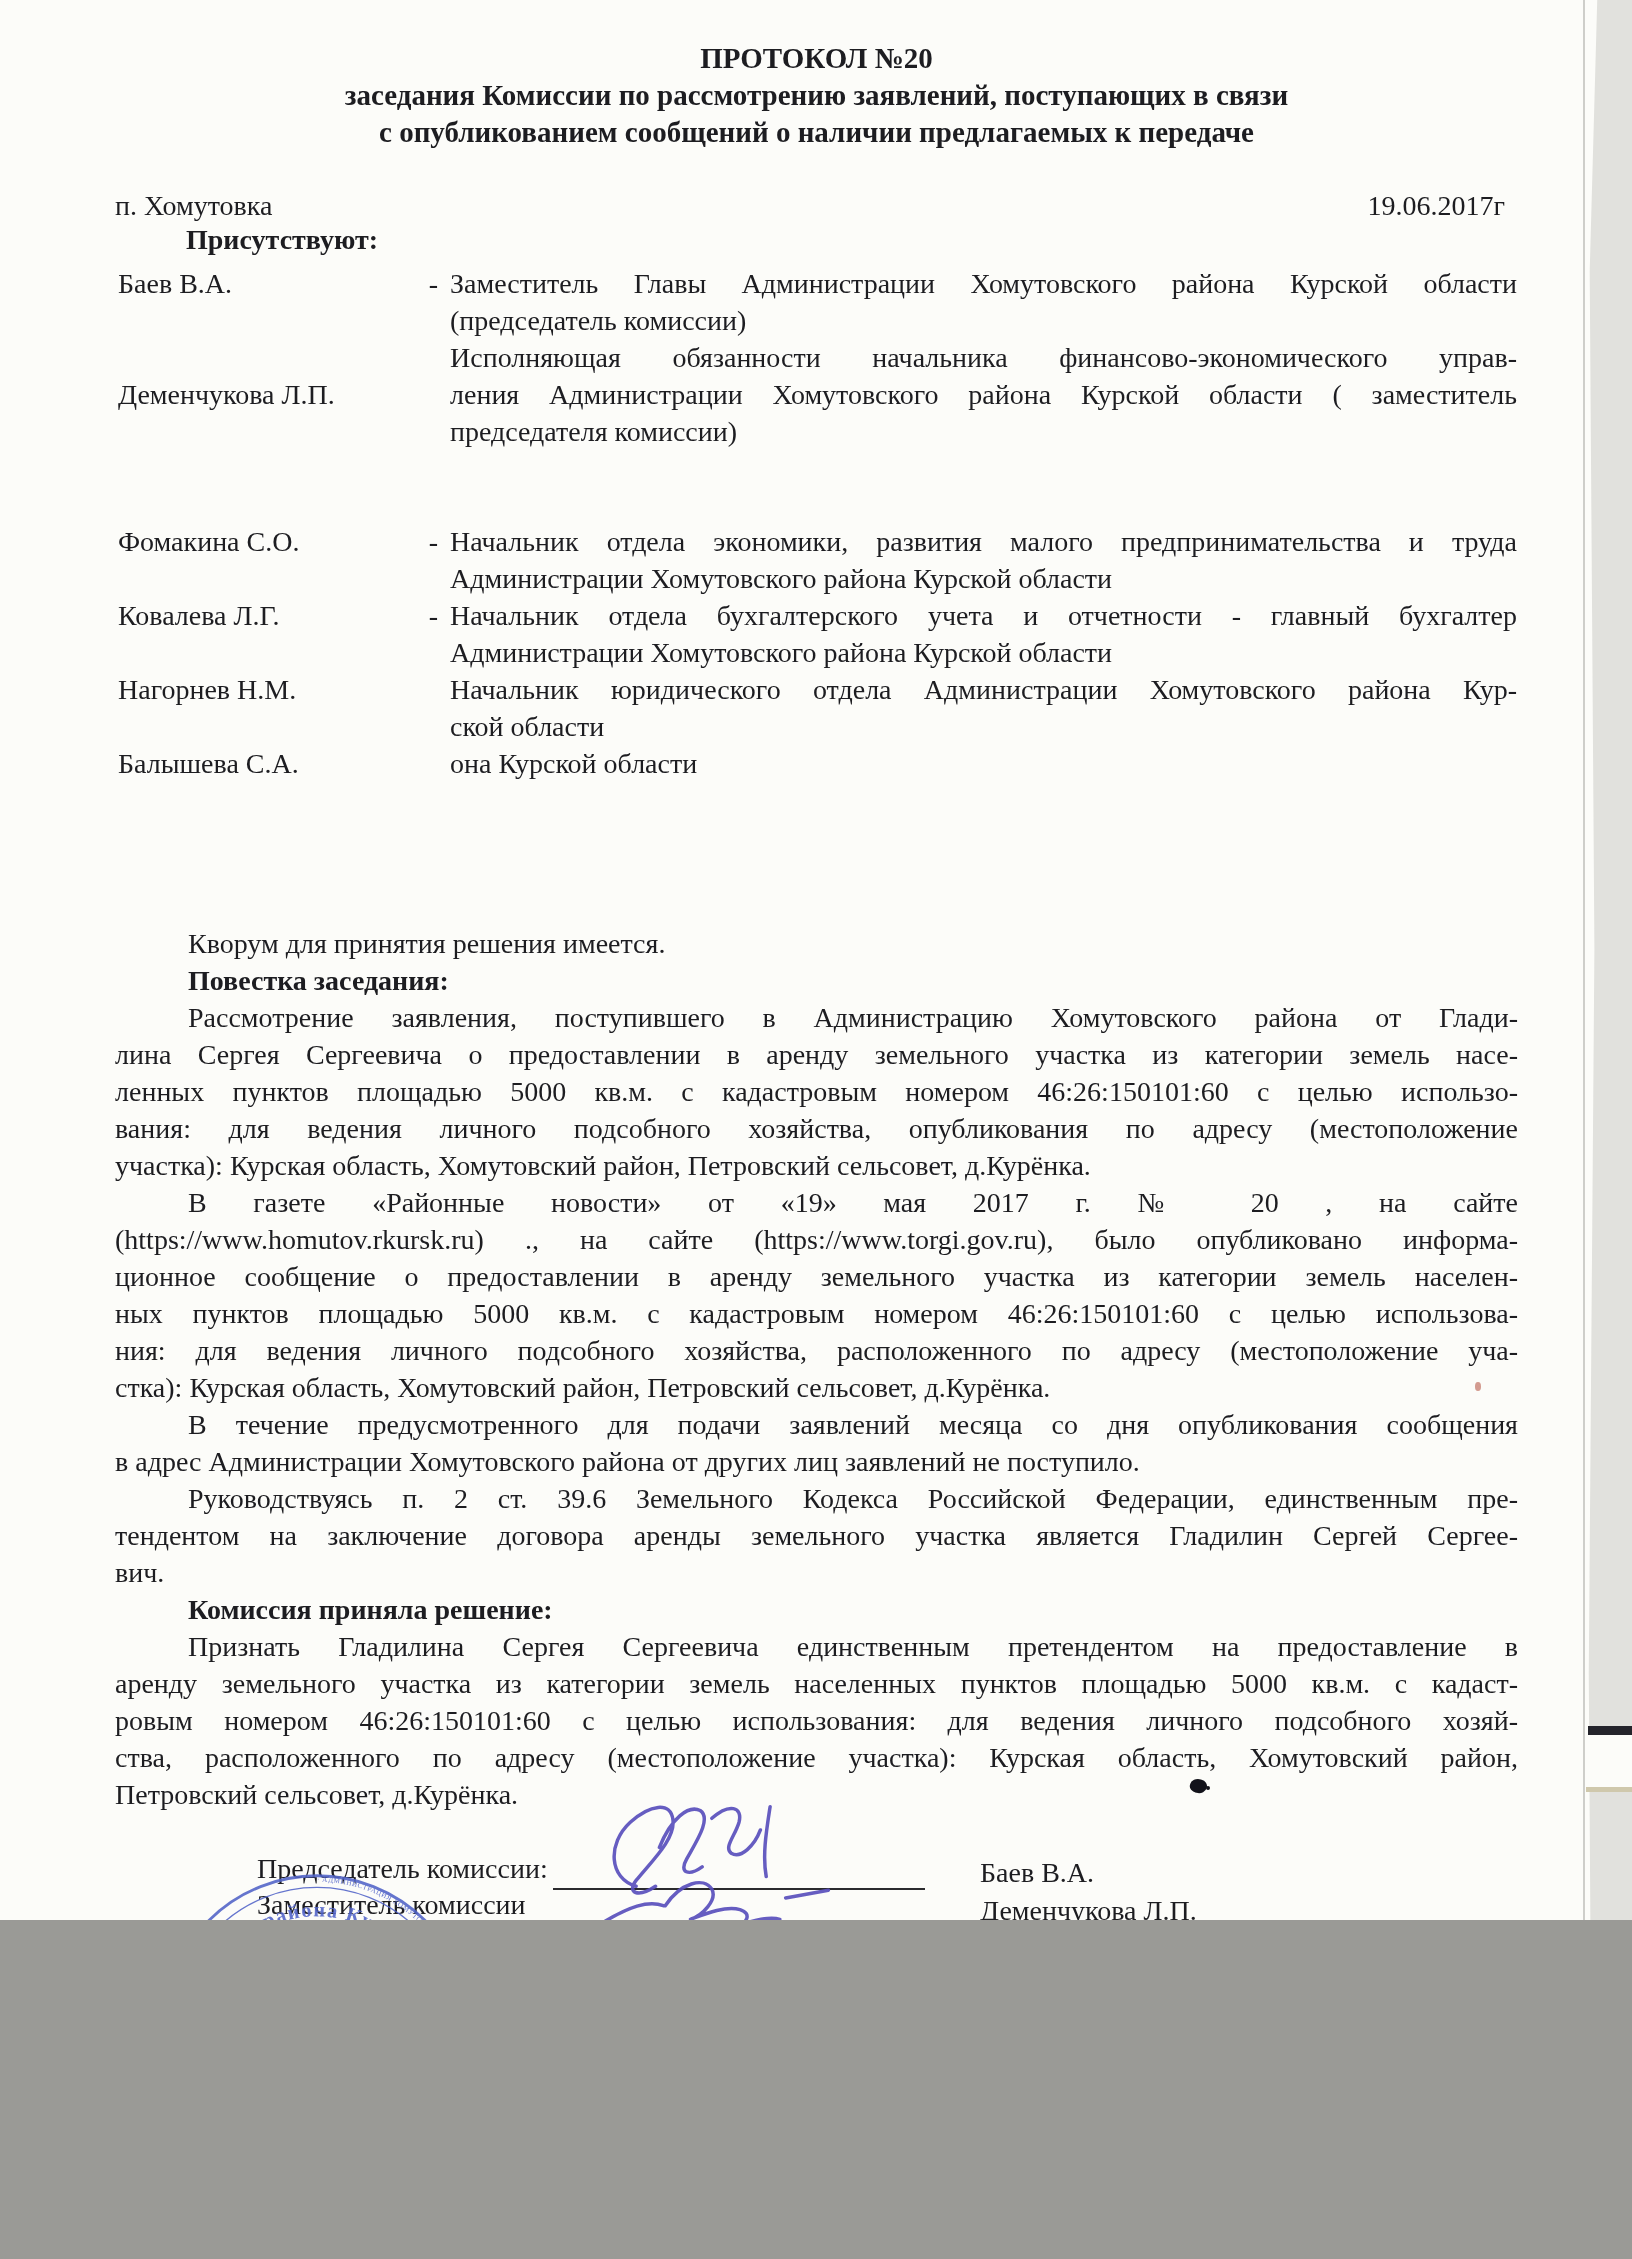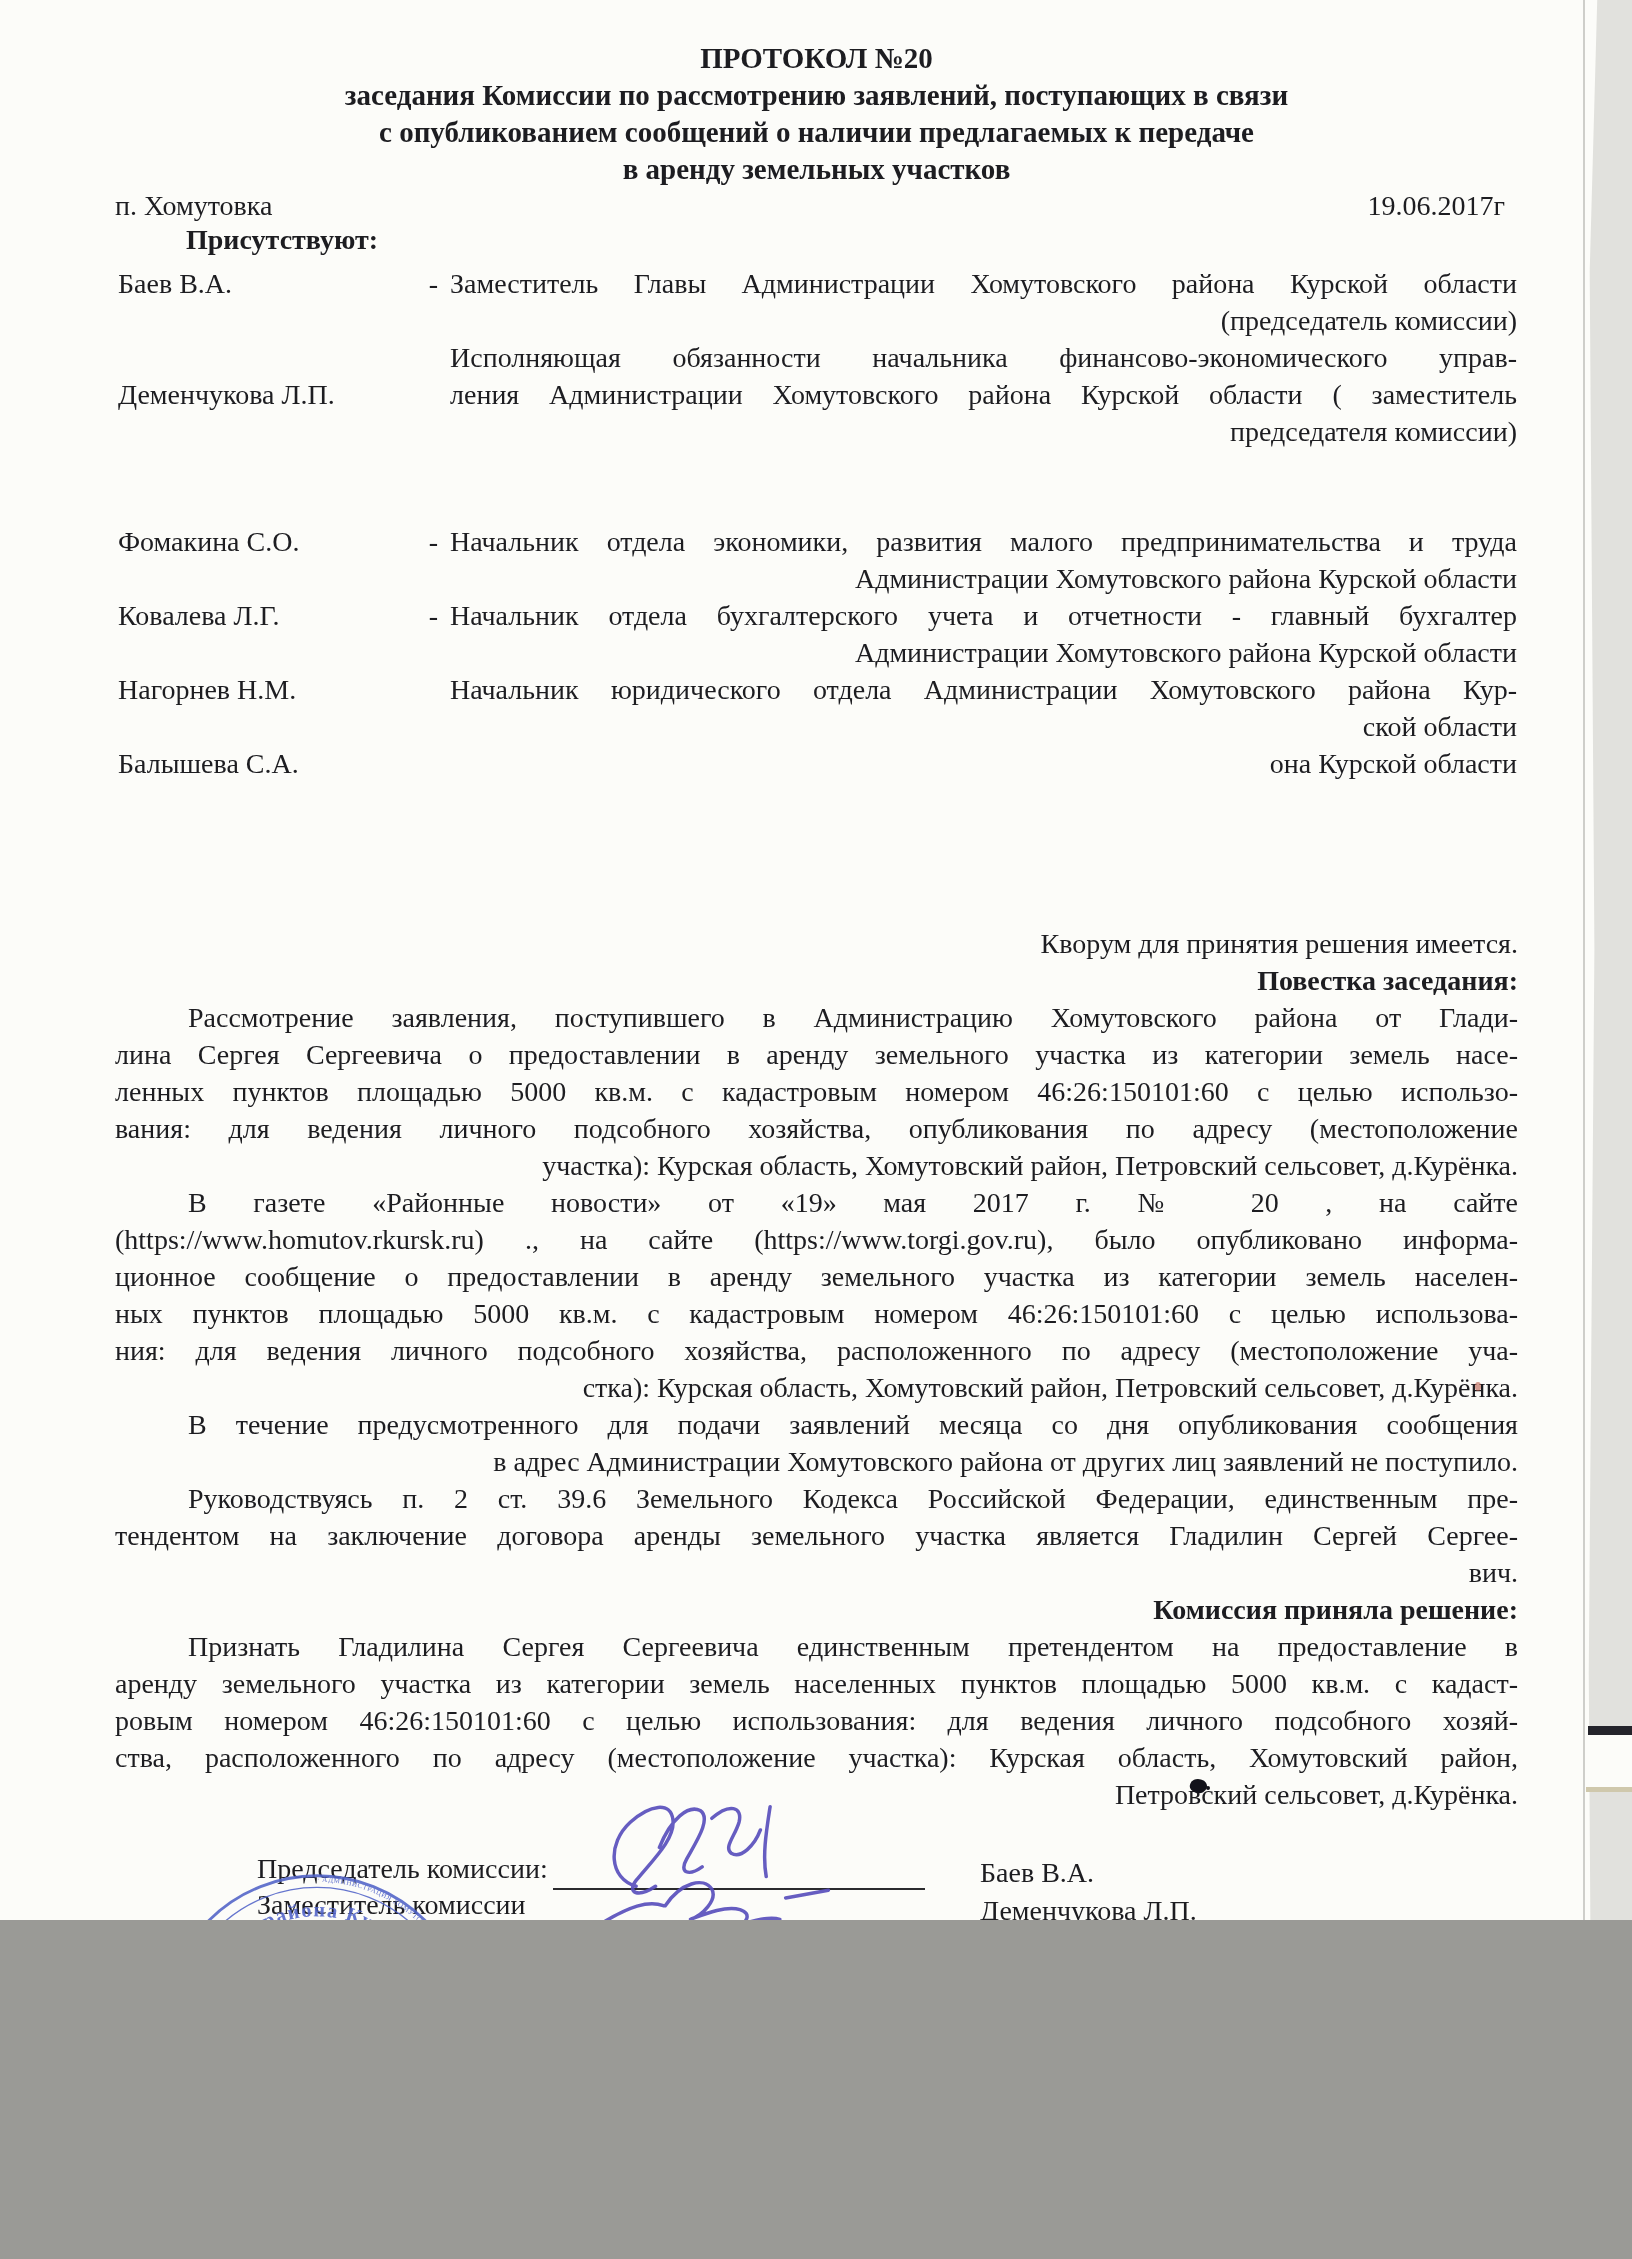--- a/index.html
+++ b/index.html
@@ -6,21 +6,21 @@
   .page {
     position:relative; width:1632px; height:1920px;
     background:#fcfcf9; overflow:hidden;
     font-family:"Liberation Serif", serif;
     color:#1d1d21; font-size:28px; line-height:37px;
   }
   .abs { position:absolute; }
   .bold { font-weight:bold; }
   
   .ln  { text-align:justify; text-align-last:justify; overflow:hidden; }
-  .lnl { text-align:right; }
+  .lnl { text-align:left; }
   .ind { text-indent:73px; }
   .title-block { top:40px; left:115px; width:1403px; font-weight:bold; font-size:29px; line-height:37px; text-align:center; }
   .place-date { top:187px; left:115px; width:1403px; }
   .place-date .date { float:right; margin-right:13px; }
   .present { top:221px; left:186px; }
   .attendees { top:265px; left:118px; width:1399px; }
   .att-row { display:grid; grid-template-columns:299px 33px 1067px; }
   .att-row.gap-after { margin-bottom:73px; }
   .att-name.shift1 { transform:translateY(37px); }
   .att-dash { text-align:center; }
@@ -43,21 +43,20 @@
 </style>
 </head>
 <body>
 
 <div class="page">
 
   <div class="abs title-block">
     <div>ПРОТОКОЛ №20</div>
     <div>заседания Комиссии по рассмотрению заявлений, поступающих в связи</div>
     <div>с опубликованием сообщений о наличии предлагаемых к передаче</div>
-    <div>в аренду земельных участков</div>
   </div>
 
   <div class="abs place-date">
     <span class="date">19.06.2017г</span>
     <span>п. Хомутовка</span>
   </div>
 
   <div class="abs present bold">Присутствуют:</div>
 
   <div class="abs attendees">

